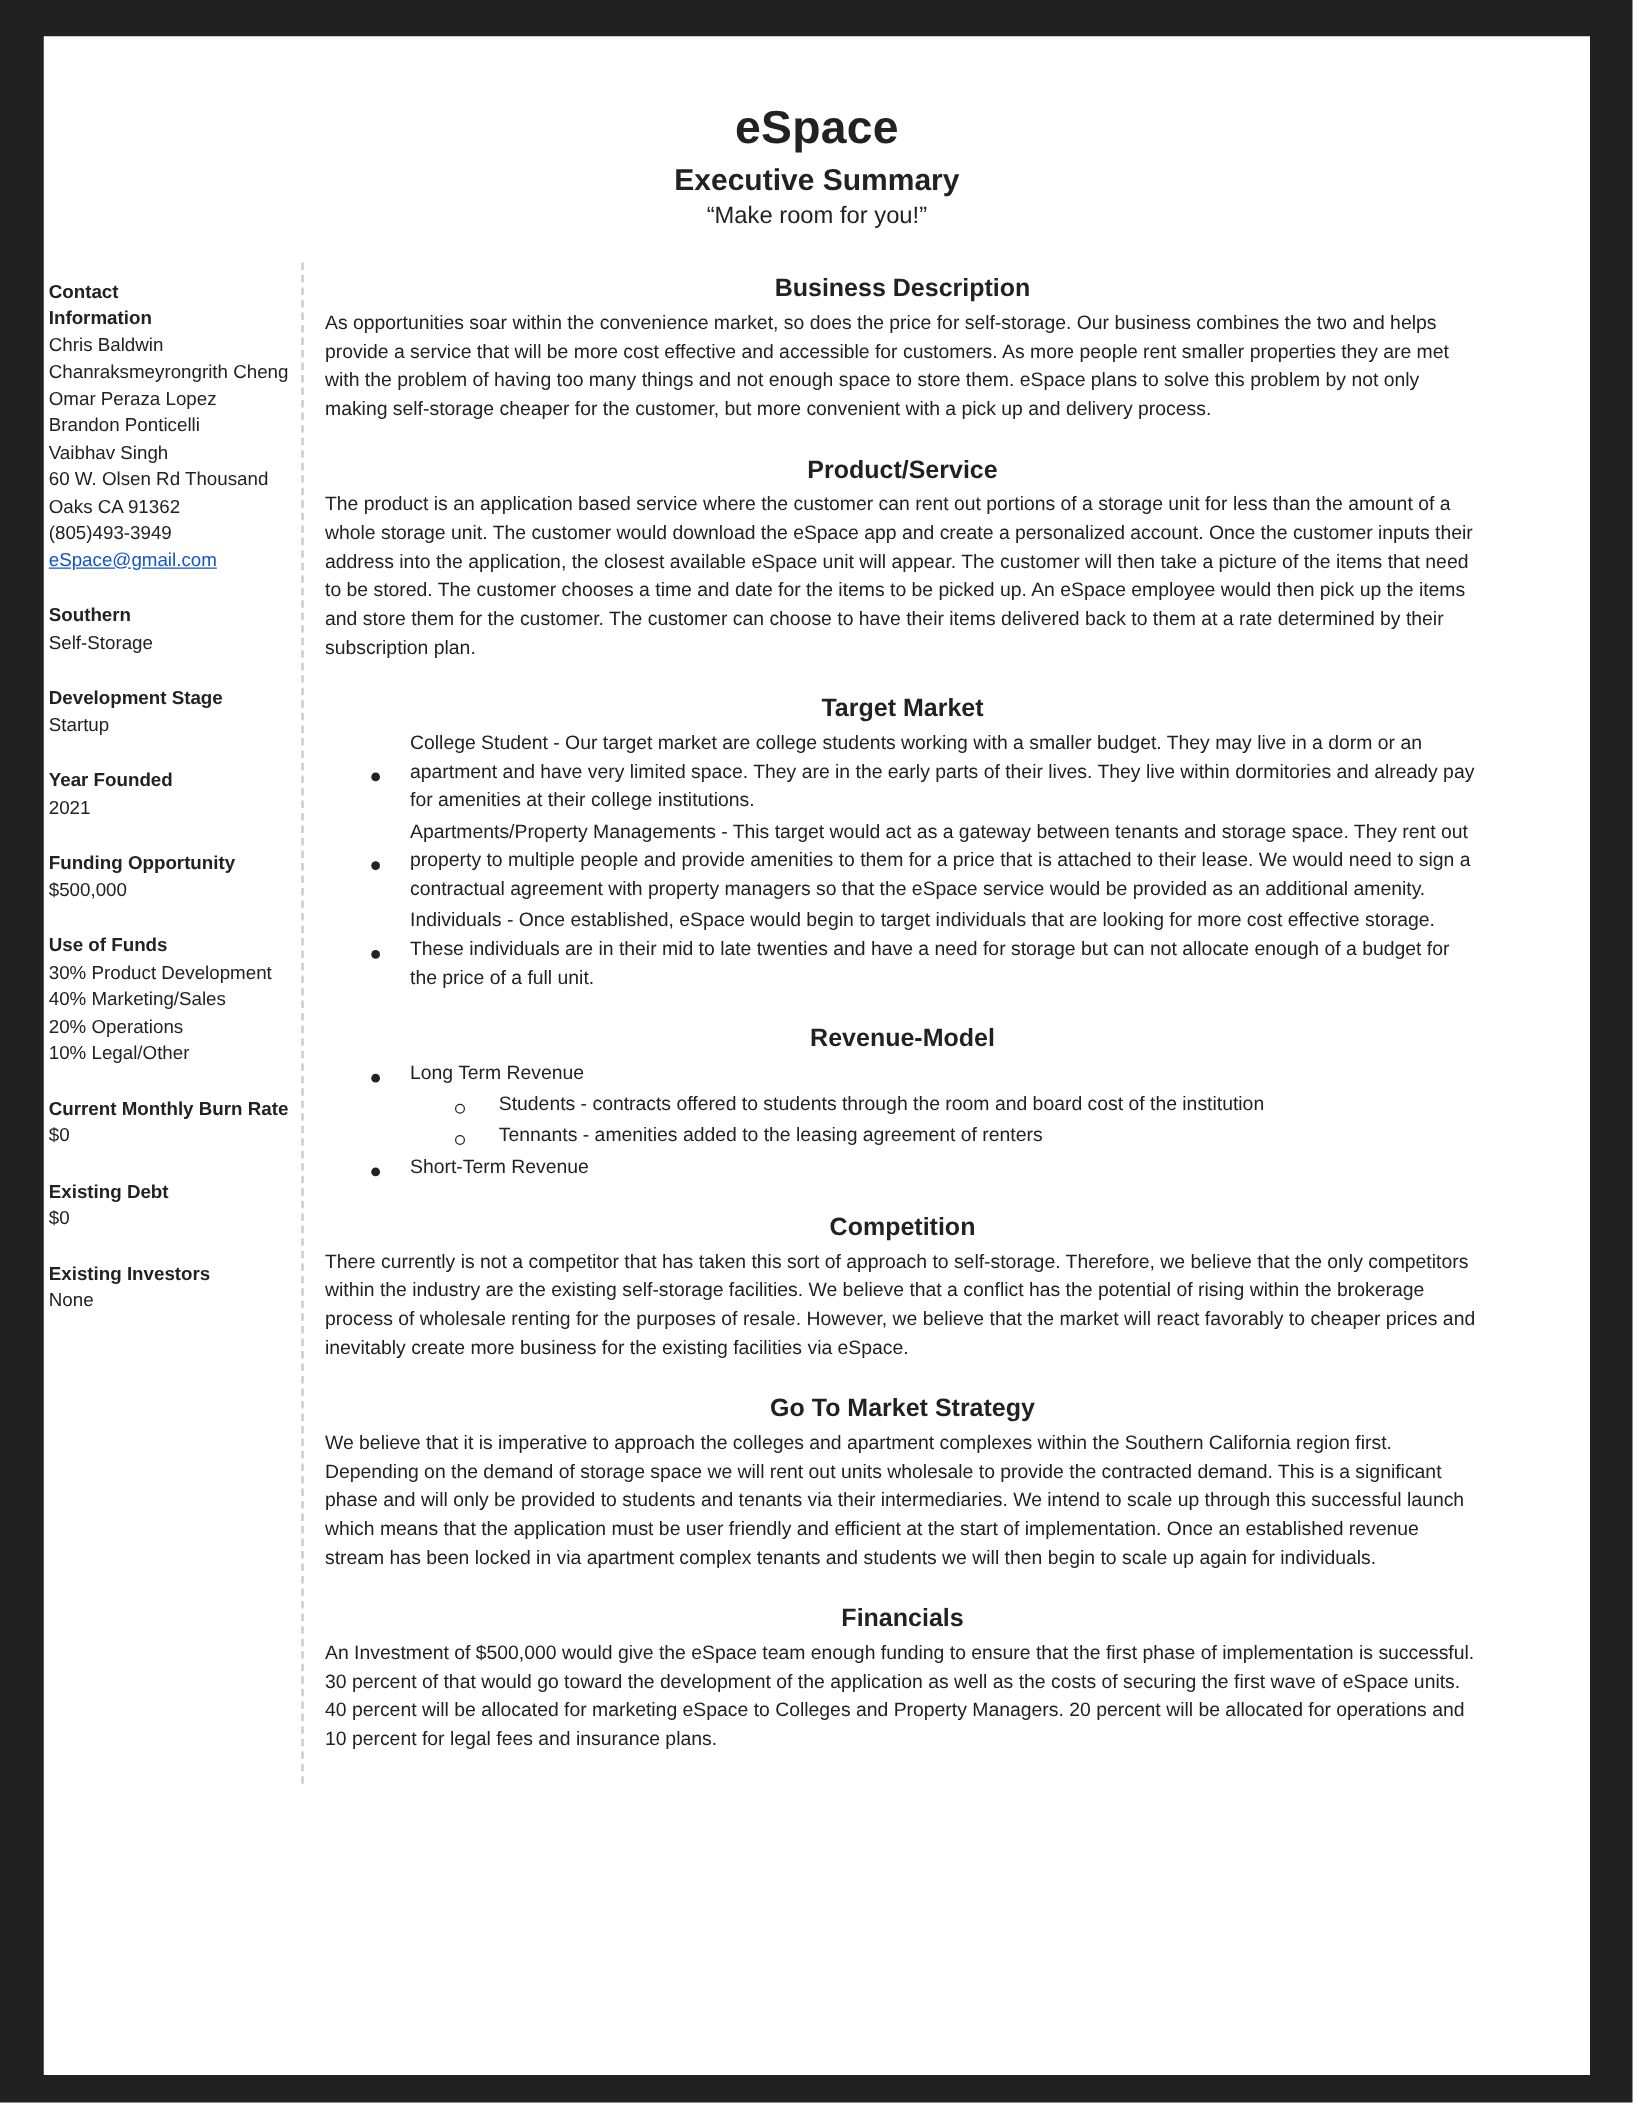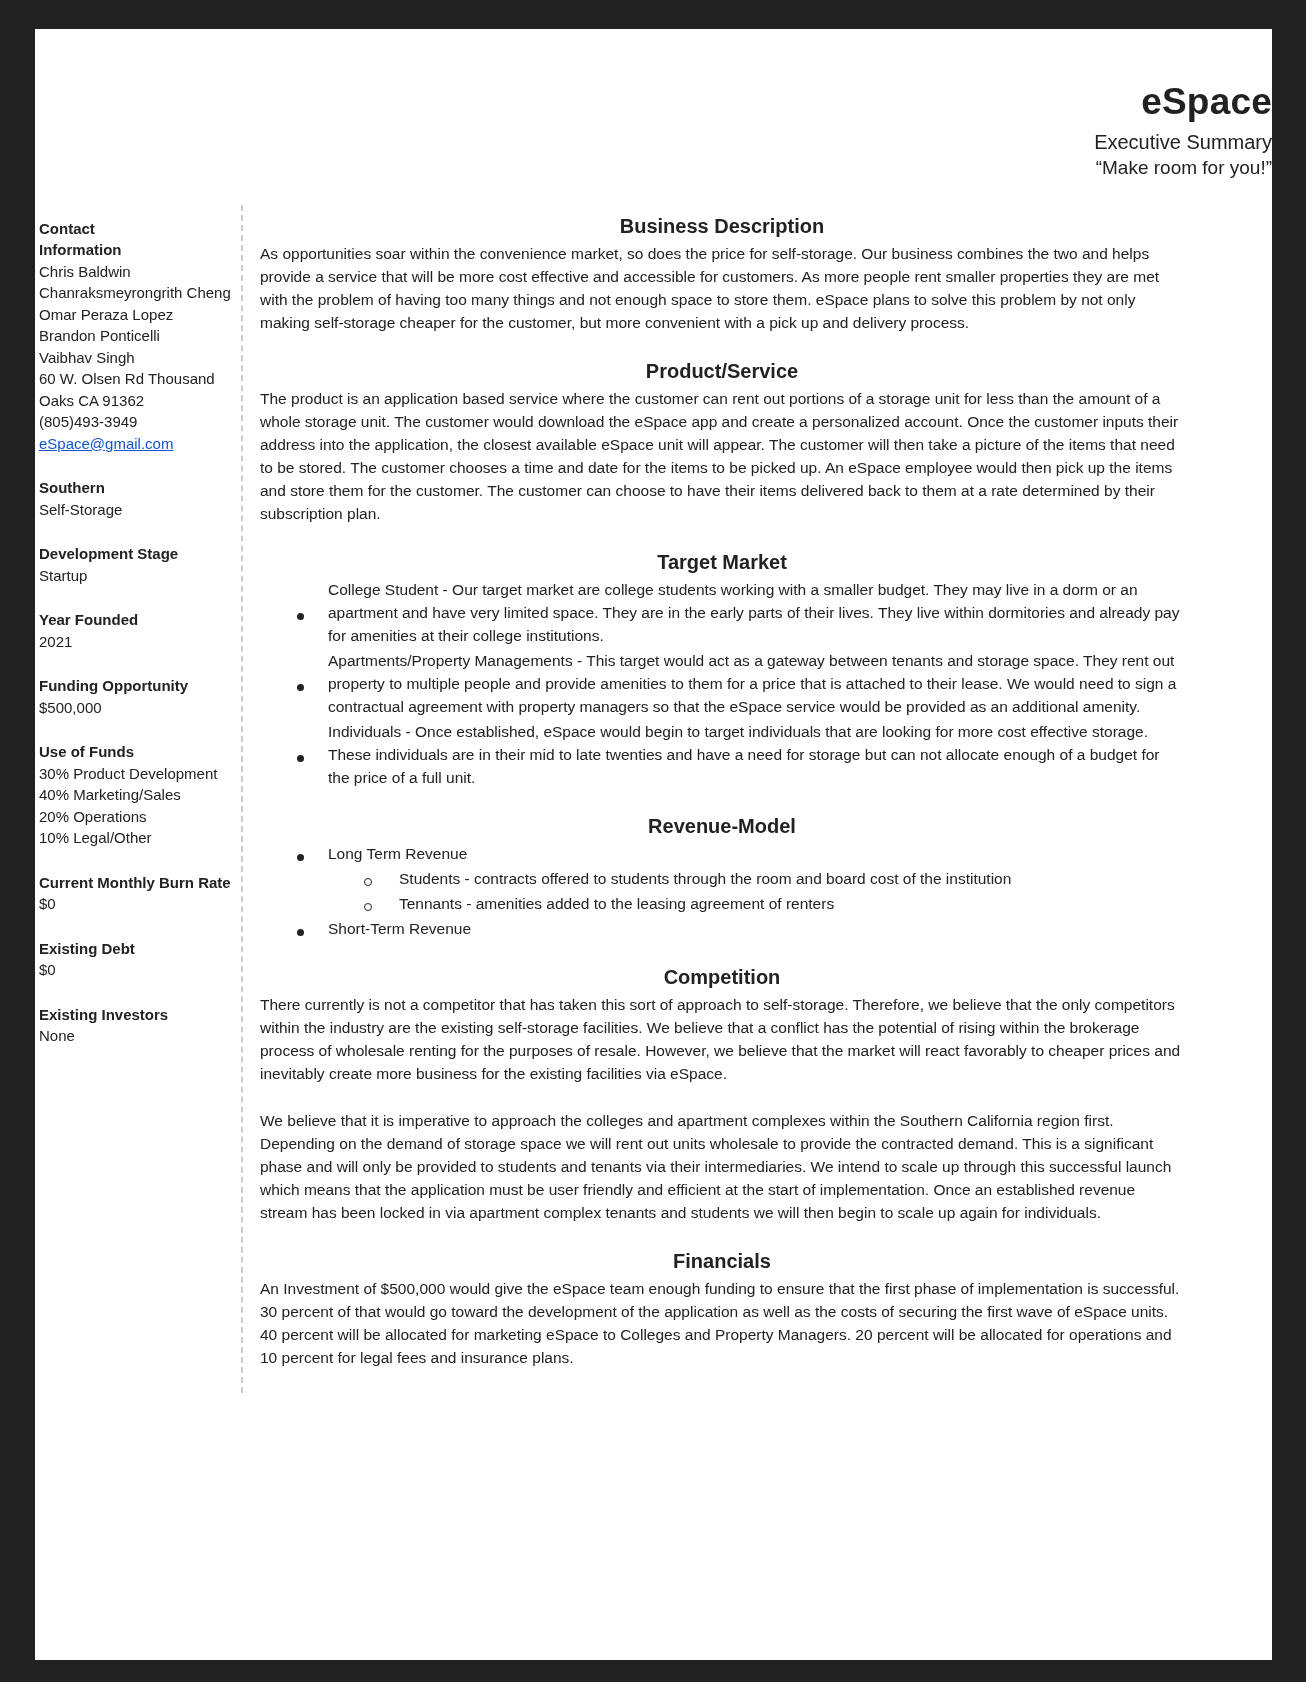--- a/index.html
+++ b/index.html
@@ -8,23 +8,23 @@
     background:var(--frame,#212121);
     font-family:"Liberation Sans","DejaVu Sans",sans-serif;
     color:var(--text,#222222);
     -webkit-font-smoothing:antialiased;
   }
   .page{
     position:absolute;left:35px;top:29px;width:1237px;height:1631px;
     background:var(--page,#ffffff);box-sizing:border-box;
   }
   
-  .doc-header{padding-top:52px;text-align:right;}
+  .doc-header{padding-top:52px;text-align:center;}
   .title{font-size:37px;font-weight:700;line-height:1.15;letter-spacing:.2px;}
-  .subtitle{font-size:20px;font-weight:400;margin-top:7px;}
+  .subtitle{font-size:24px;font-weight:700;margin-top:7px;}
   .tagline{font-size:19px;margin-top:3px;}
   
   .columns{display:flex;margin-top:26px;}
   .sidebar{
     flex:0 0 206px;width:206px;box-sizing:border-box;
     padding:13px 2px 0 4px;
     font-size:15px;line-height:21.5px;
   }
   .side-sec{margin-bottom:23px;}
   .side-label{font-weight:700;white-space:pre;}
@@ -143,20 +143,21 @@
               <span class="m1"></span>
               <span class="btxt">Short-Term Revenue</span>
             </div>
           </div>
         </section>
         <section class="main-sec">
           <h2 class="sec-h">Competition</h2>
           <p class="sec-p">There currently is not a competitor that has taken this sort of approach to self-storage.  Therefore, we believe that the only competitors within the industry are the existing self-storage facilities. We believe that a conflict has the potential of rising within the brokerage process of wholesale renting for the purposes of resale. However, we believe that the market will react favorably to cheaper prices and inevitably create more business for the existing facilities via eSpace.</p>
         </section>
         <section class="main-sec">
+          <h2 class="sec-h">Go To Market Strategy</h2>
           <p class="sec-p">We believe that it is imperative to approach the colleges and apartment complexes within the Southern California region first.  Depending on the demand of storage space we will rent out units wholesale to provide the contracted demand. This is a significant phase and will only be provided to students and tenants via their intermediaries.  We intend to scale up through this successful launch which means that the application must be user friendly and efficient at the start of implementation.  Once an established revenue stream has been locked in via apartment complex tenants and students we will then begin to scale up again for individuals.</p>
         </section>
         <section class="main-sec">
           <h2 class="sec-h">Financials</h2>
           <p class="sec-p">An Investment of $500,000 would give the eSpace team enough funding to ensure that the first phase of implementation is successful.  30 percent of that would go toward the development of the application as well as the costs of securing the first wave of eSpace units. 40 percent will be allocated for marketing eSpace to Colleges and Property Managers.  20 percent will be allocated for operations and 10 percent for legal fees and insurance plans.</p>
         </section>
       </main>
   </div>
 </div>
 

